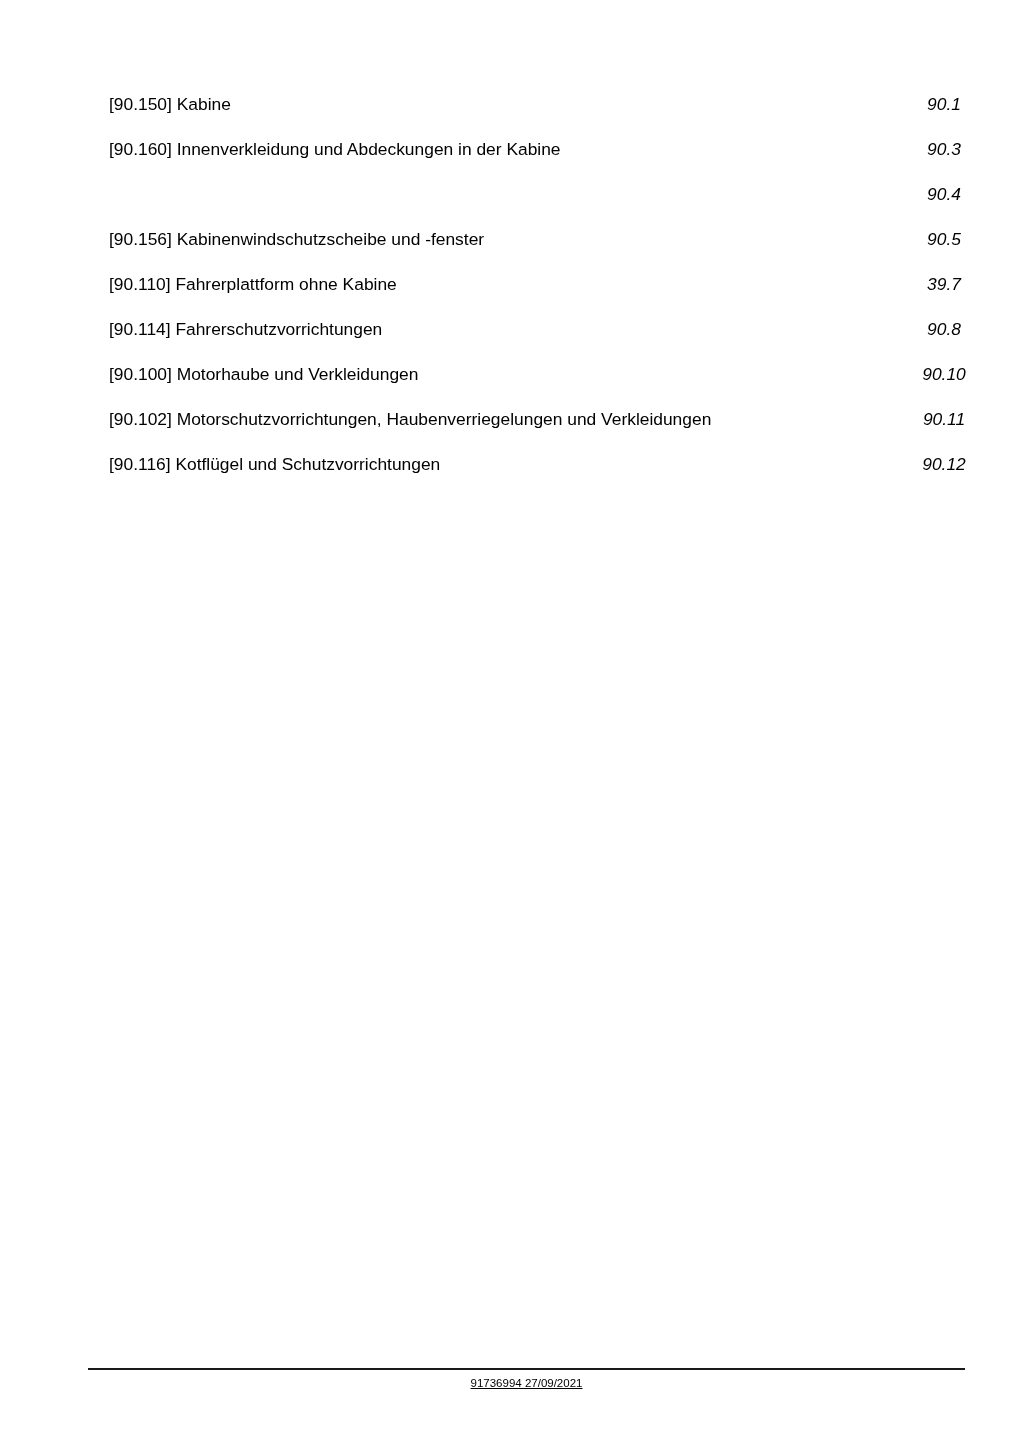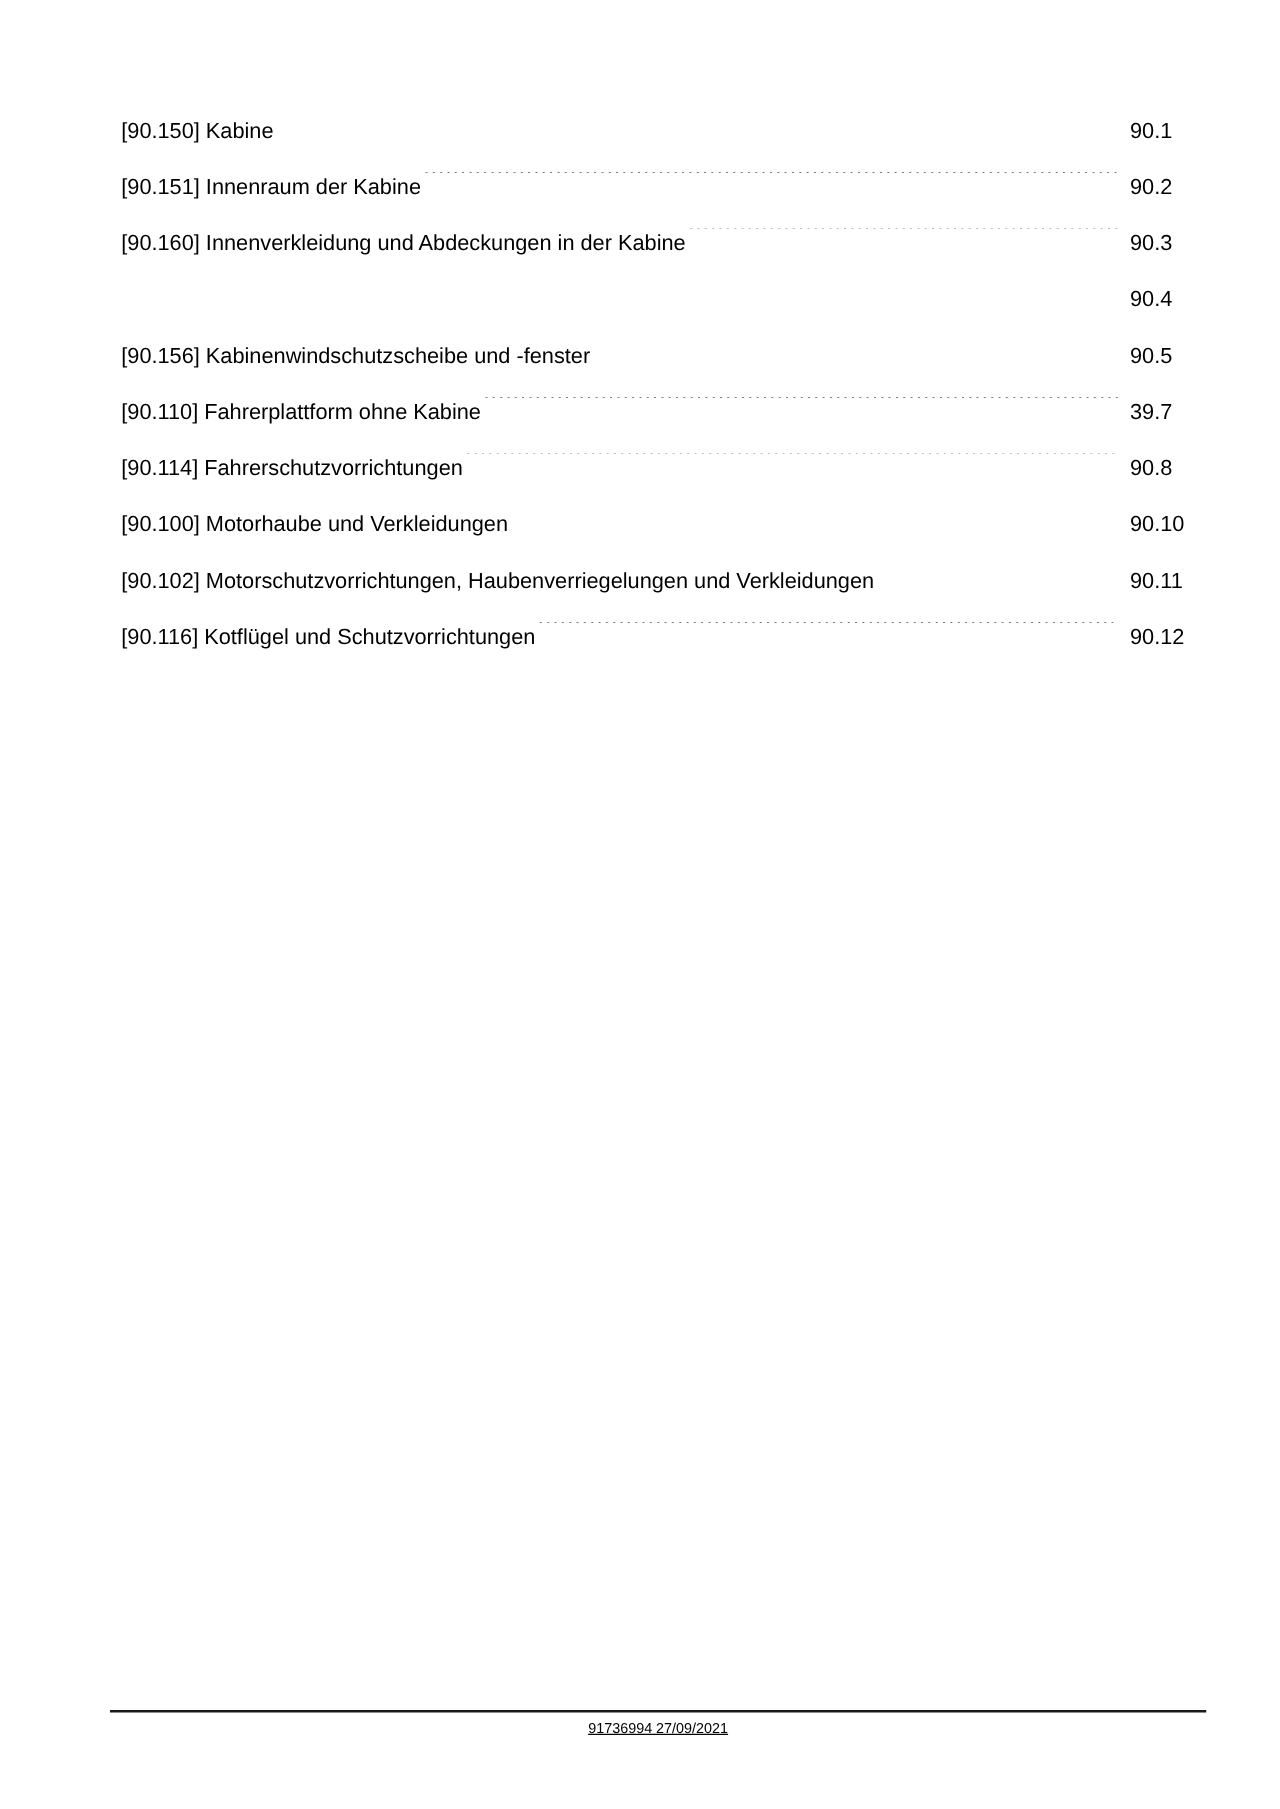--- a/index.html
+++ b/index.html
@@ -16,21 +16,21 @@
     position: relative;
     width: 1024px;
     height: 1447px;
     background: #ffffff;
     overflow: hidden;
     box-sizing: border-box;
   }
 
   .toc {
     position: absolute;
-    left: 97px;
+    left: 109px;
     top: 82px;
     width: 863px;
   }
 
   .toc-entry {
     display: flex;
     align-items: baseline;
     width: 100%;
     height: 45px;
     font-size: 17.4px;
@@ -62,23 +62,24 @@
     bottom: 0;
     display: block;
     letter-spacing: -1.9px;
     font-size: 17.4px;
     overflow: hidden;
     white-space: nowrap;
   }
 
   .toc-page {
     flex: 0 0 auto;
-    text-align: left;
+    text-align: center;
     min-width: 56px;
     padding-left: 7px;
+    font-style: italic;
   }
 
   .footer {
     position: absolute;
     left: 88px;
     top: 1368px;
     width: 877px;
     text-decoration: underline;
   }
   .footer-rule {
@@ -96,25 +97,20 @@
 </head>
 <body>
 
 <div class="page">
 
   <div class="toc" id="toc-list">
       <div class="toc-entry">
         <span class="toc-title">[90.150] Kabine</span>
         <span class="toc-leader"></span>
         <span class="toc-page">90.1</span>
-      </div>
-      <div class="toc-entry">
-        <span class="toc-title">[90.151] Innenraum der Kabine</span>
-        <span class="toc-leader"></span>
-        <span class="toc-page">90.2</span>
       </div>
       <div class="toc-entry">
         <span class="toc-title">[90.160] Innenverkleidung und Abdeckungen in der Kabine</span>
         <span class="toc-leader"></span>
         <span class="toc-page">90.3</span>
       </div>
       <div class="toc-entry">
         <span class="toc-leader"></span>
         <span class="toc-page">90.4</span>
       </div>

